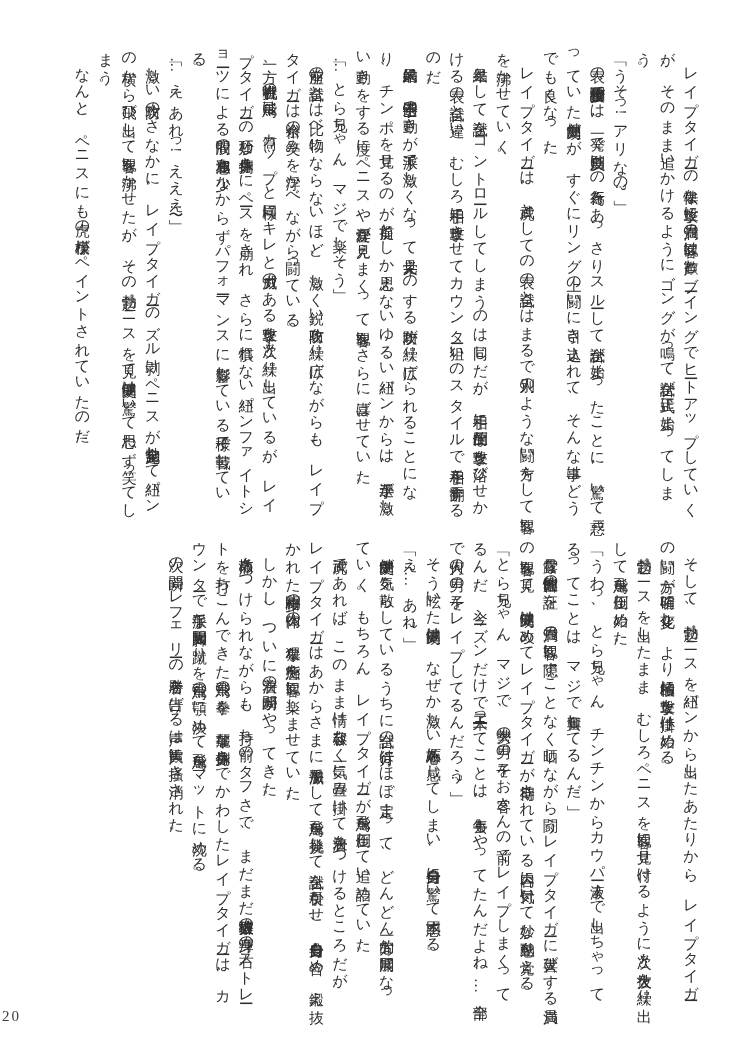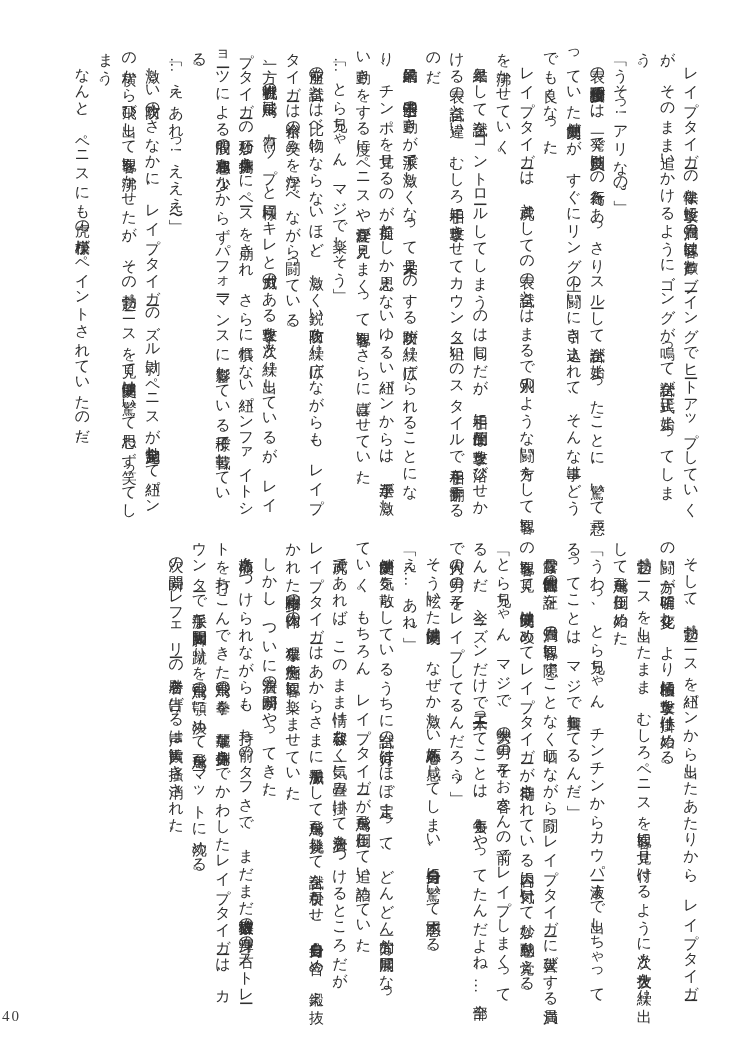--- a/index.html
+++ b/index.html
@@ -70,14 +70,14 @@
       <p>「とら兄ちゃん、マジで、大勢の男の子をお客さんの前でレイプしまくってるんだ。今シーズンだけで二十三人ってことは、去年もやってたんだよね。…全部で何人の男の子をレイプしてるんだろう?」</p>
       <p>そう呟いた健史朗は、なぜか激しい嫉妬心を感じてしまい、自分自身に驚いて困惑する。</p>
       <p>「え?…あれ?」</p>
       <p>健史朗が気を散らしているうちに試合の行方はほぼ定まって、どんどん一方的な展開になっていく。もちろん、レイプタイガーが飛鳥を圧倒して追い詰めていた。</p>
       <p>武虎であれば、このまま情け容赦なく一気に畳み掛けて決着をつけるところだが、レイプタイガーはあからさまに手加減をして飛鳥を挑発して試合を長引かせ、自分自身も含め、鍛え抜かれた格闘少年の肉体の、卑猥な痴態を観客に楽しませていた。</p>
       <p>しかし、ついに決着の瞬間がやってきた。</p>
       <p>散々痛めつけられながらも、持ち前のタフさで、まだまだ破壊力抜群の渾身の右ストレートを打ちこんできた飛鳥の拳を、華麗な身体捌きでかわしたレイプタイガーは、カウンターで派手な大開脚回し蹴りを飛鳥の顎に決めて飛鳥をマットに沈める。</p>
       <p>次の瞬間、レフェリーの勝者を告げる声は大歓声に掻き消された。</p>
     </section>
 
-  <div class="page-number">40</div>
+  <div class="page-number">20</div>
 </div>
 
 </body></html>

